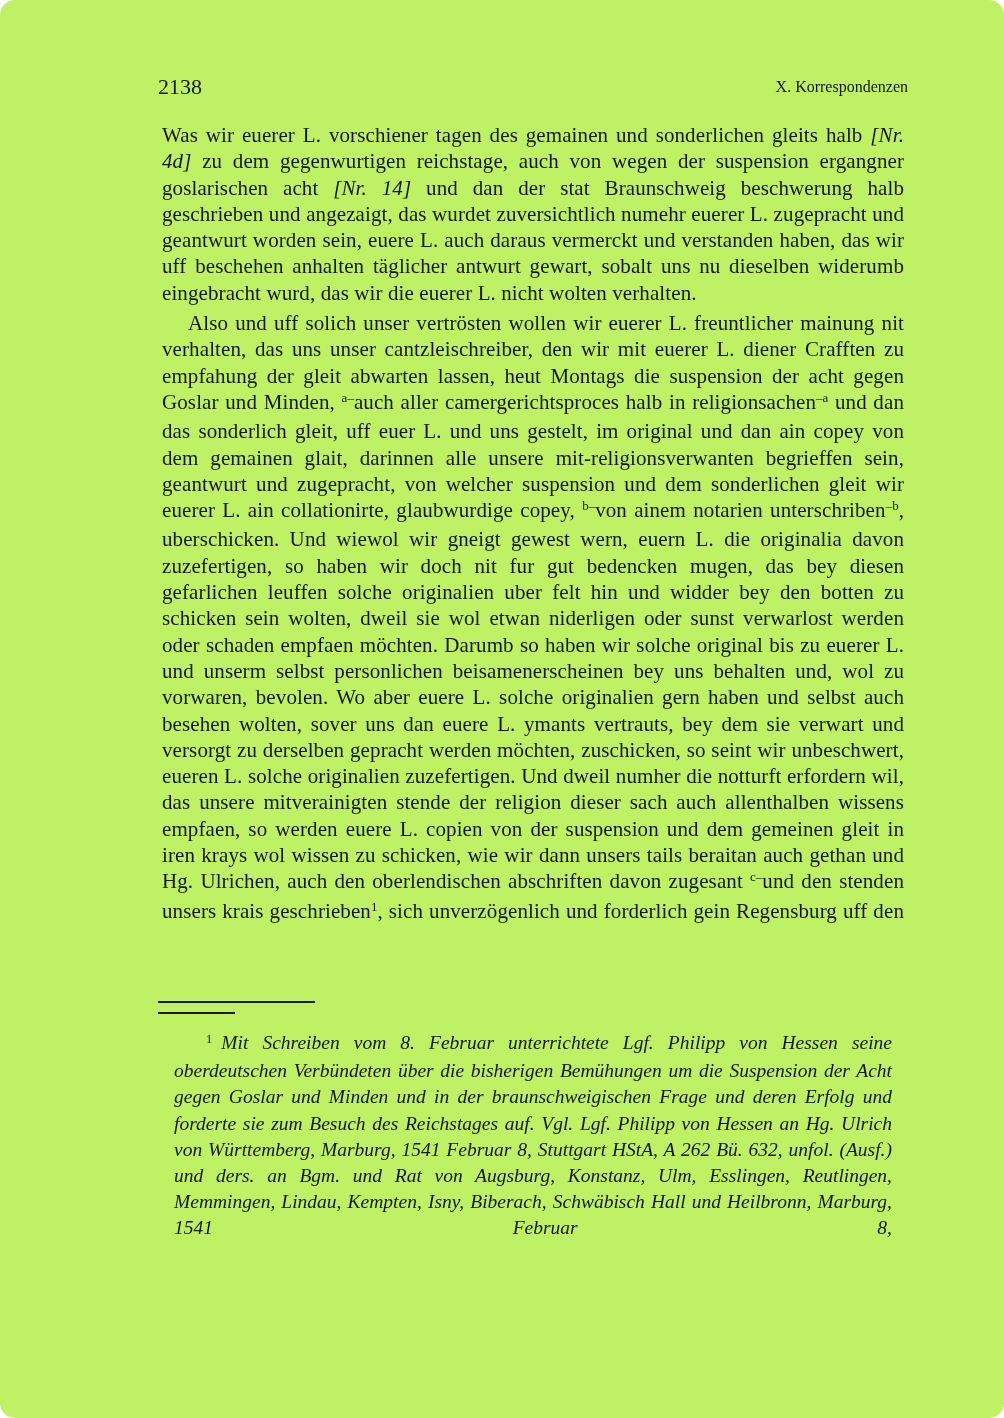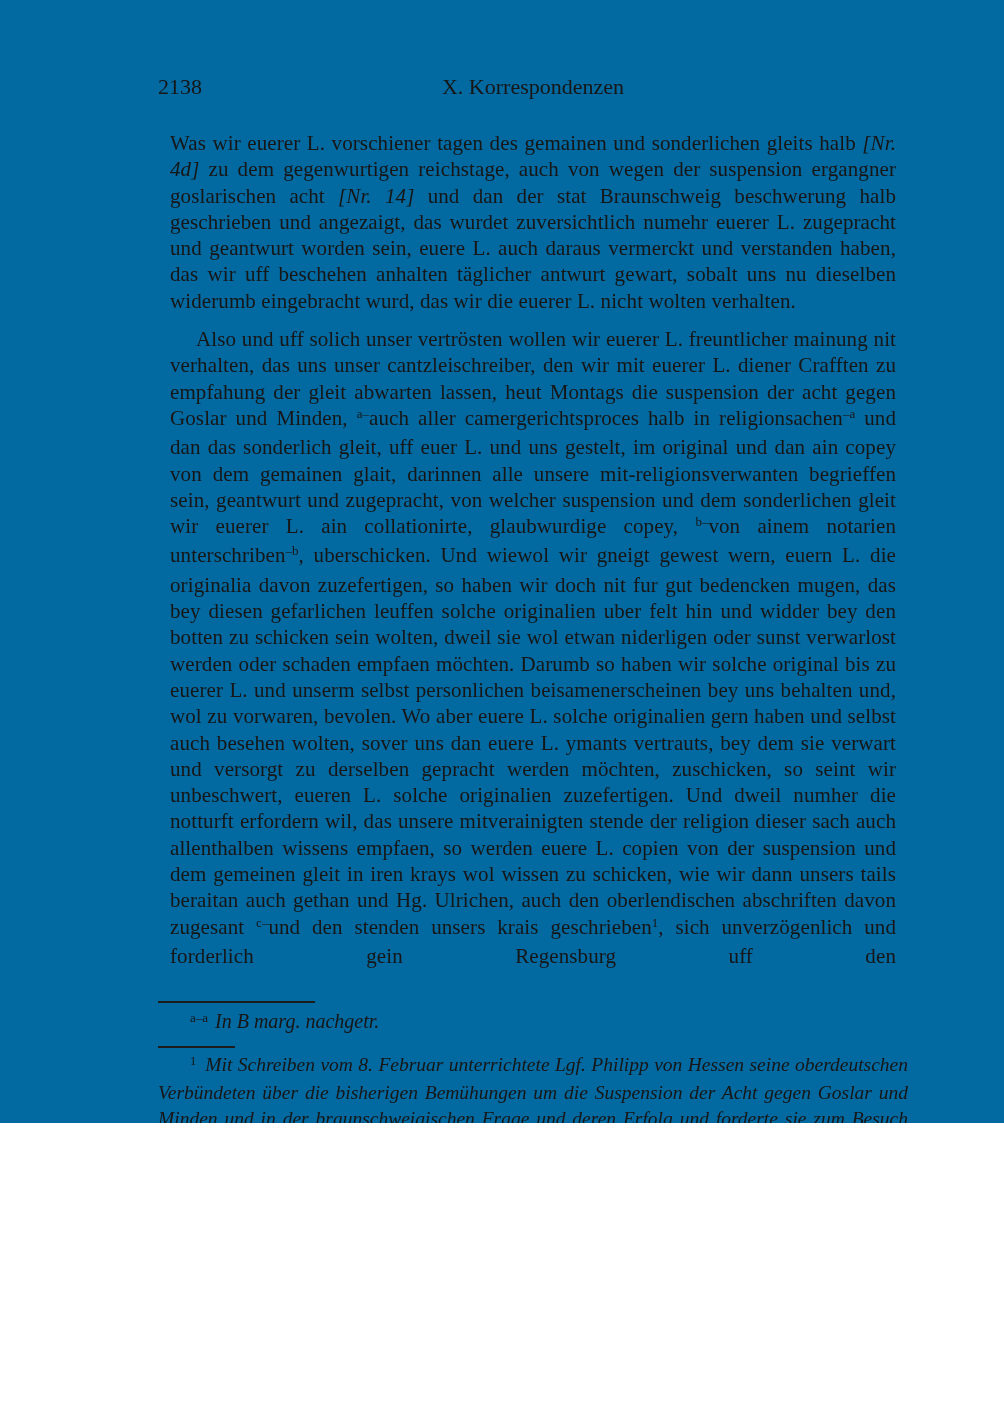--- a/index.html
+++ b/index.html
@@ -1,52 +1,53 @@
 <!DOCTYPE html>
 <html lang="de"><head>
 <meta charset="utf-8">
 <style>
   html, body { margin: 0; padding: 0; background: #ffffff; }
   .page {
     position: relative;
     width: 1004px;
-    height: 1123px;
-    background: #0369a1;
+    height: 1418px;
+    background: #bef264;
     font-family: "Liberation Serif", "DejaVu Serif", serif;
     color: #161616;
     overflow: hidden;
+    border-radius: 15px;
   }
   
   .pagehead {
     position: absolute;
     left: 158px; top: 74px;
     width: 750px; height: 28px;
   }
   .page-number {
     position: absolute; left: 0; top: 0;
     font-size: 22px; line-height: 26px;
   }
   .running-head {
     display: block;
-    text-align: center;
-    font-size: 22px; line-height: 26px;
+    text-align: right;
+    font-size: 16px; line-height: 26px;
   }
   
   .bodytext {
     position: absolute;
     left: 158px; top: 118px;
     width: 750px;
     max-height: 882px;
     overflow: hidden;
     font-size: 21px;
     line-height: 26.3px;
     text-align: justify;
     letter-spacing: 0.1px;
   }
-  .bodytext p { margin: 12px; }
+  .bodytext p { margin: 4px; }
   .indent { text-indent: 26px; }
   .jlast { text-align-last: justify; }
   .i { font-style: italic; }
   .sup {
     font-size: 13px;
     font-style: normal;
     position: relative;
     top: -7px;
     letter-spacing: 0;
   }
@@ -70,42 +71,41 @@
   }
   .apparatus p { margin: 0; text-indent: 32px; }
   .apparatus .sup { font-size: 13px; top: -6px; margin-right: 7px; }
   .footnote-block {
     margin-top: 4px;
     font-size: 19.5px;
     line-height: 26.2px;
     text-align: justify;
     text-align-last: justify;
   }
-  .footnote-block p { margin: 0; text-indent: 32px; }
+  .footnote-block p { margin: 16px; text-indent: 32px; }
   .footnote-block .sup { font-size: 12.5px; top: -6px; margin-right: 9px; }
 </style>
 </head>
 <body>
 
 <div class="page">
 
   <div class="pagehead">
     <span class="page-number">2138</span>
     <span class="running-head">X. Korrespondenzen</span>
   </div>
 
   <div class="bodytext">
     <p><span>Was wir euerer L. vorschiener tagen des gemainen und sonderlichen gleits halb </span><span class="i">[Nr. 4d]</span><span> zu dem gegenwurtigen reichstage, auch von wegen der suspension ergangner goslarischen acht </span><span class="i">[Nr. 14]</span><span> und dan der stat Braunschweig beschwerung halb geschrieben und angezaigt, das wurdet zuversichtlich numehr euerer L. zugepracht und geantwurt worden sein, euere L. auch daraus vermerckt und verstanden haben, das wir uff beschehen anhalten täglicher antwurt gewart, sobalt uns nu dieselben widerumb eingebracht wurd, das wir die euerer L. nicht wolten verhalten.</span></p>
     <p class="indent jlast"><span>Also und uff solich unser vertrösten wollen wir euerer L. freuntlicher mainung nit verhalten, das uns unser cantzleischreiber, den wir mit euerer L. diener Crafften zu empfahung der gleit abwarten lassen, heut Montags die suspension der acht gegen Goslar und Minden, </span><span class="sup">a–</span><span>auch aller camergerichtsproces halb in religionsachen</span><span class="sup">–a</span><span> und dan das sonderlich gleit, uff euer L. und uns gestelt, im original und dan ain copey von dem gemainen glait, darinnen alle unsere mit-religionsverwanten begrieffen sein, geantwurt und zugepracht, von welcher suspension und dem sonderlichen gleit wir euerer L. ain collationirte, glaubwurdige copey, </span><span class="sup">b–</span><span>von ainem notarien unterschriben</span><span class="sup">–b</span><span>, uberschicken. Und wiewol wir gneigt gewest wern, euern L. die originalia davon zuzefertigen, so haben wir doch nit fur gut bedencken mugen, das bey diesen gefarlichen leuffen solche originalien uber felt hin und widder bey den botten zu schicken sein wolten, dweil sie wol etwan niderligen oder sunst verwarlost werden oder schaden empfaen möchten. Darumb so haben wir solche original bis zu euerer L. und unserm selbst personlichen beisamenerscheinen bey uns behalten und, wol zu vorwaren, bevolen. Wo aber euere L. solche originalien gern haben und selbst auch besehen wolten, sover uns dan euere L. ymants vertrauts, bey dem sie verwart und versorgt zu derselben gepracht werden möchten, zuschicken, so seint wir unbeschwert, eueren L. solche originalien zuzefertigen. Und dweil numher die notturft erfordern wil, das unsere mitverainigten stende der religion dieser sach auch allenthalben wissens empfaen, so werden euere L. copien von der suspension und dem gemeinen gleit in iren krays wol wissen zu schicken, wie wir dann unsers tails beraitan auch gethan und Hg. Ulrichen, auch den oberlendischen abschriften davon zugesant </span><span class="sup">c–</span><span>und den stenden unsers krais geschrieben</span><span class="sup">1</span><span>, sich unverzögenlich und forderlich gein Regensburg uff den</span></p>
   </div>
 
   <div class="notes-section">
     <hr class="rule rule-apparatus">
     <div class="apparatus">
-      <p><span class="sup">a–a</span><span class="i">In B marg. nachgetr.</span></p>
     </div>
     <hr class="rule rule-footnote">
     <div class="footnote-block">
       <p><span class="sup">1</span><span class="i">Mit Schreiben vom 8. Februar unterrichtete Lgf. Philipp von Hessen seine oberdeutschen Verbündeten über die bisherigen Bemühungen um die Suspension der Acht gegen Goslar und Minden und in der braunschweigischen Frage und deren Erfolg und forderte sie zum Besuch des Reichstages auf. Vgl. Lgf. Philipp von Hessen an Hg. Ulrich von Württemberg, Marburg, 1541 Februar 8, Stuttgart HStA, A 262 Bü. 632, unfol. (Ausf.) und ders. an Bgm. und Rat von Augsburg, Konstanz, Ulm, Esslingen, Reutlingen, Memmingen, Lindau, Kempten, Isny, Biberach, Schwäbisch Hall und Heilbronn, Marburg, 1541 Februar 8,</span></p>
     </div>
   </div>
 
 </div>
 
 </body></html>

